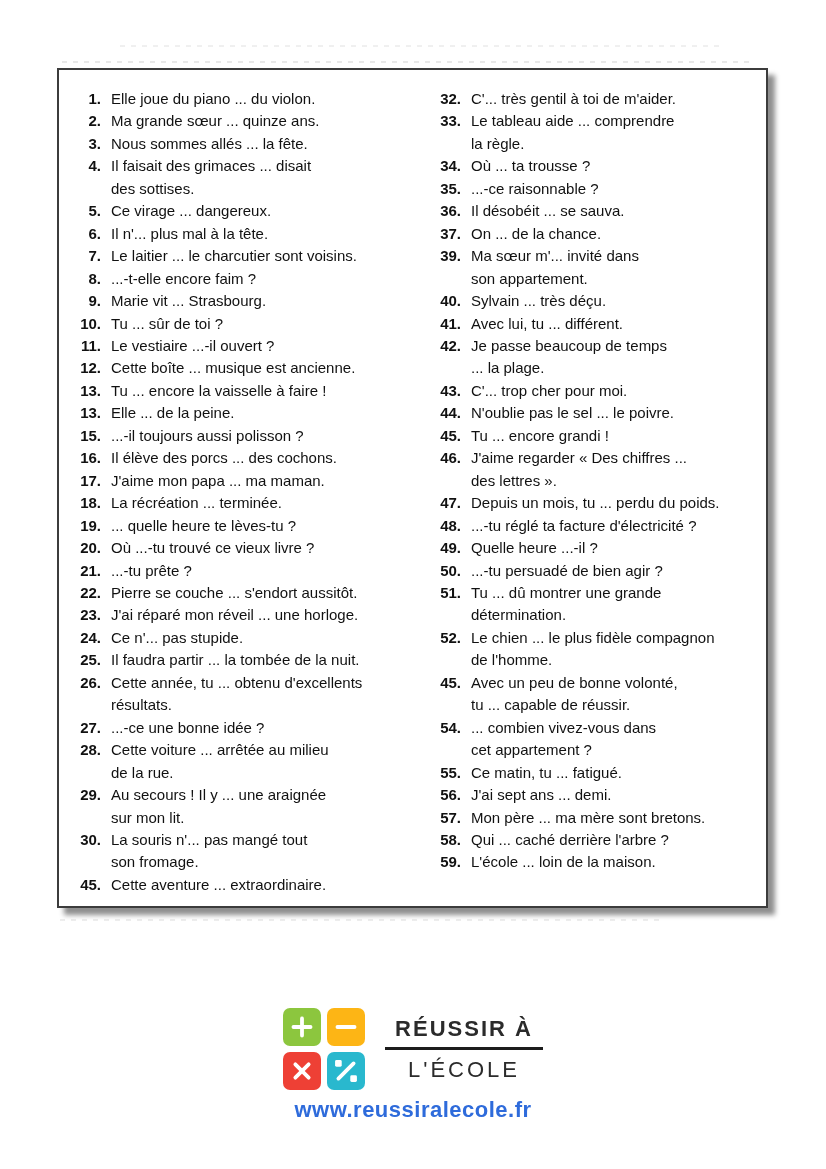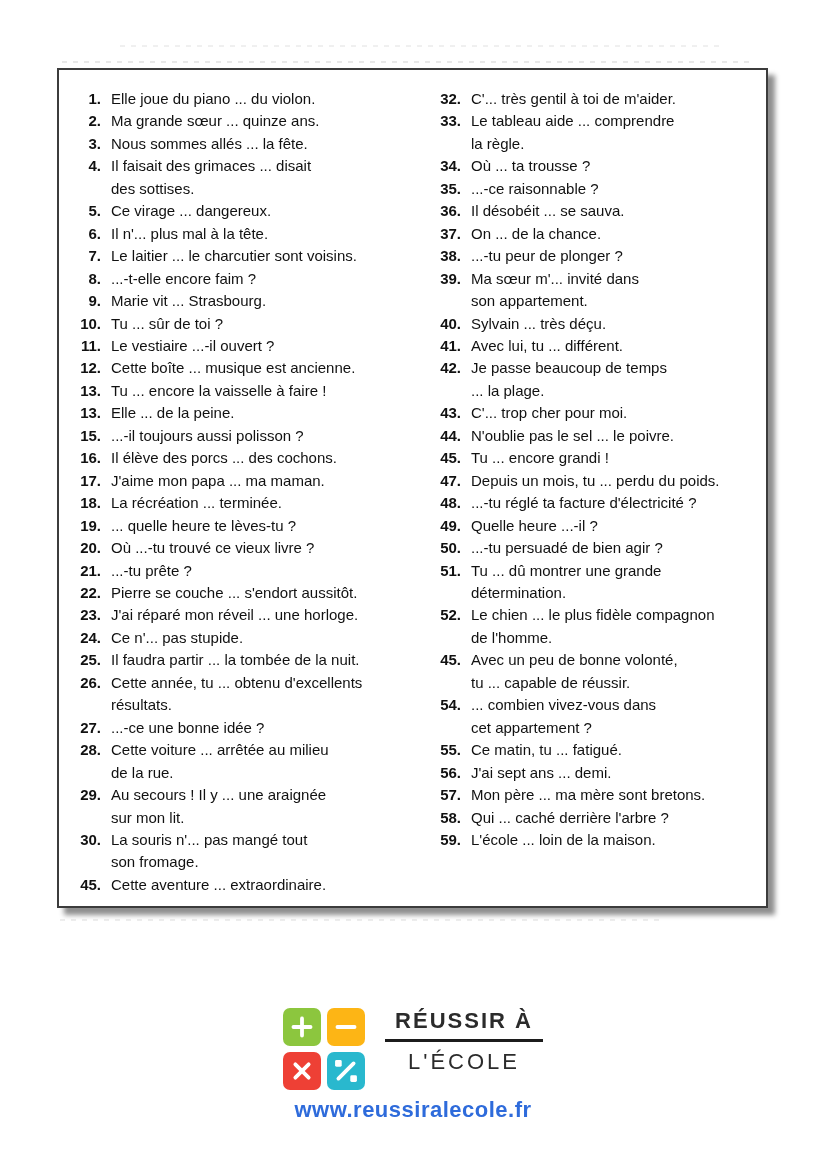--- a/index.html
+++ b/index.html
@@ -26,21 +26,21 @@
   
   .artifact { position:absolute; height:2px; opacity:.45;
     background:repeating-linear-gradient(90deg, rgba(110,110,110,.35) 0 5px, transparent 5px 11px); }
   .artifact.a1 { top:45px;  left:120px; width:600px; opacity:.3; }
   .artifact.a2 { top:61px;  left:62px;  width:690px; }
   .artifact.a3 { top:919px; left:60px;  width:600px; opacity:.35; }
 
   
   .footer { position:absolute; top:1008px; left:0; width:100%;
             display:flex; flex-direction:column; align-items:center; }
-  .logo-row { display:flex; align-items:flex-start; gap:20px; }
+  .logo-row { display:flex; align-items:center; gap:20px; }
   .icon-grid { display:grid; grid-template-columns:38px 38px; grid-template-rows:38px 38px; gap:6px; }
   .tile { border-radius:7px; display:flex; align-items:center; justify-content:center; }
   .logo-text { display:flex; flex-direction:column; align-items:center; }
   .logo-top    { font-weight:700; font-size:22px; letter-spacing:2px; color:#2b2b2b; white-space:nowrap; }
   .logo-divider{ height:3px; width:158px; background:#1c1c1c; margin:5px 0 7px; }
   .logo-bottom { font-weight:400; font-size:22px; letter-spacing:3px; color:#2b2b2b; white-space:nowrap; }
   .site-url { margin-top:7px; font-weight:700; font-size:22px; letter-spacing:.5px; white-space:nowrap; }
 </style>
 </head>
 <body>
@@ -275,26 +275,20 @@
           <div class="line">Il désobéit ... se sauva.</div>
         </div>
       </div>
       <div class="item">
         <span class="num">37.</span>
         <div class="txt">
           <div class="line">On ... de la chance.</div>
         </div>
       </div>
       <div class="item">
-        <span class="num">38.</span>
-        <div class="txt">
-          <div class="line">...-tu peur de plonger ?</div>
-        </div>
-      </div>
-      <div class="item">
         <span class="num">39.</span>
         <div class="txt">
           <div class="line">Ma sœur m'... invité dans</div>
           <div class="line">son appartement.</div>
         </div>
       </div>
       <div class="item">
         <span class="num">40.</span>
         <div class="txt">
           <div class="line">Sylvain ... très déçu.</div>
@@ -322,20 +316,27 @@
       <div class="item">
         <span class="num">44.</span>
         <div class="txt">
           <div class="line">N'oublie pas le sel ... le poivre.</div>
         </div>
       </div>
       <div class="item">
         <span class="num">45.</span>
         <div class="txt">
           <div class="line">Tu ... encore grandi !</div>
+        </div>
+      </div>
+      <div class="item">
+        <span class="num">46.</span>
+        <div class="txt">
+          <div class="line">J'aime regarder « Des chiffres ...</div>
+          <div class="line">des lettres ».</div>
         </div>
       </div>
       <div class="item">
         <span class="num">47.</span>
         <div class="txt">
           <div class="line">Depuis un mois, tu ... perdu du poids.</div>
         </div>
       </div>
       <div class="item">
         <span class="num">48.</span>

